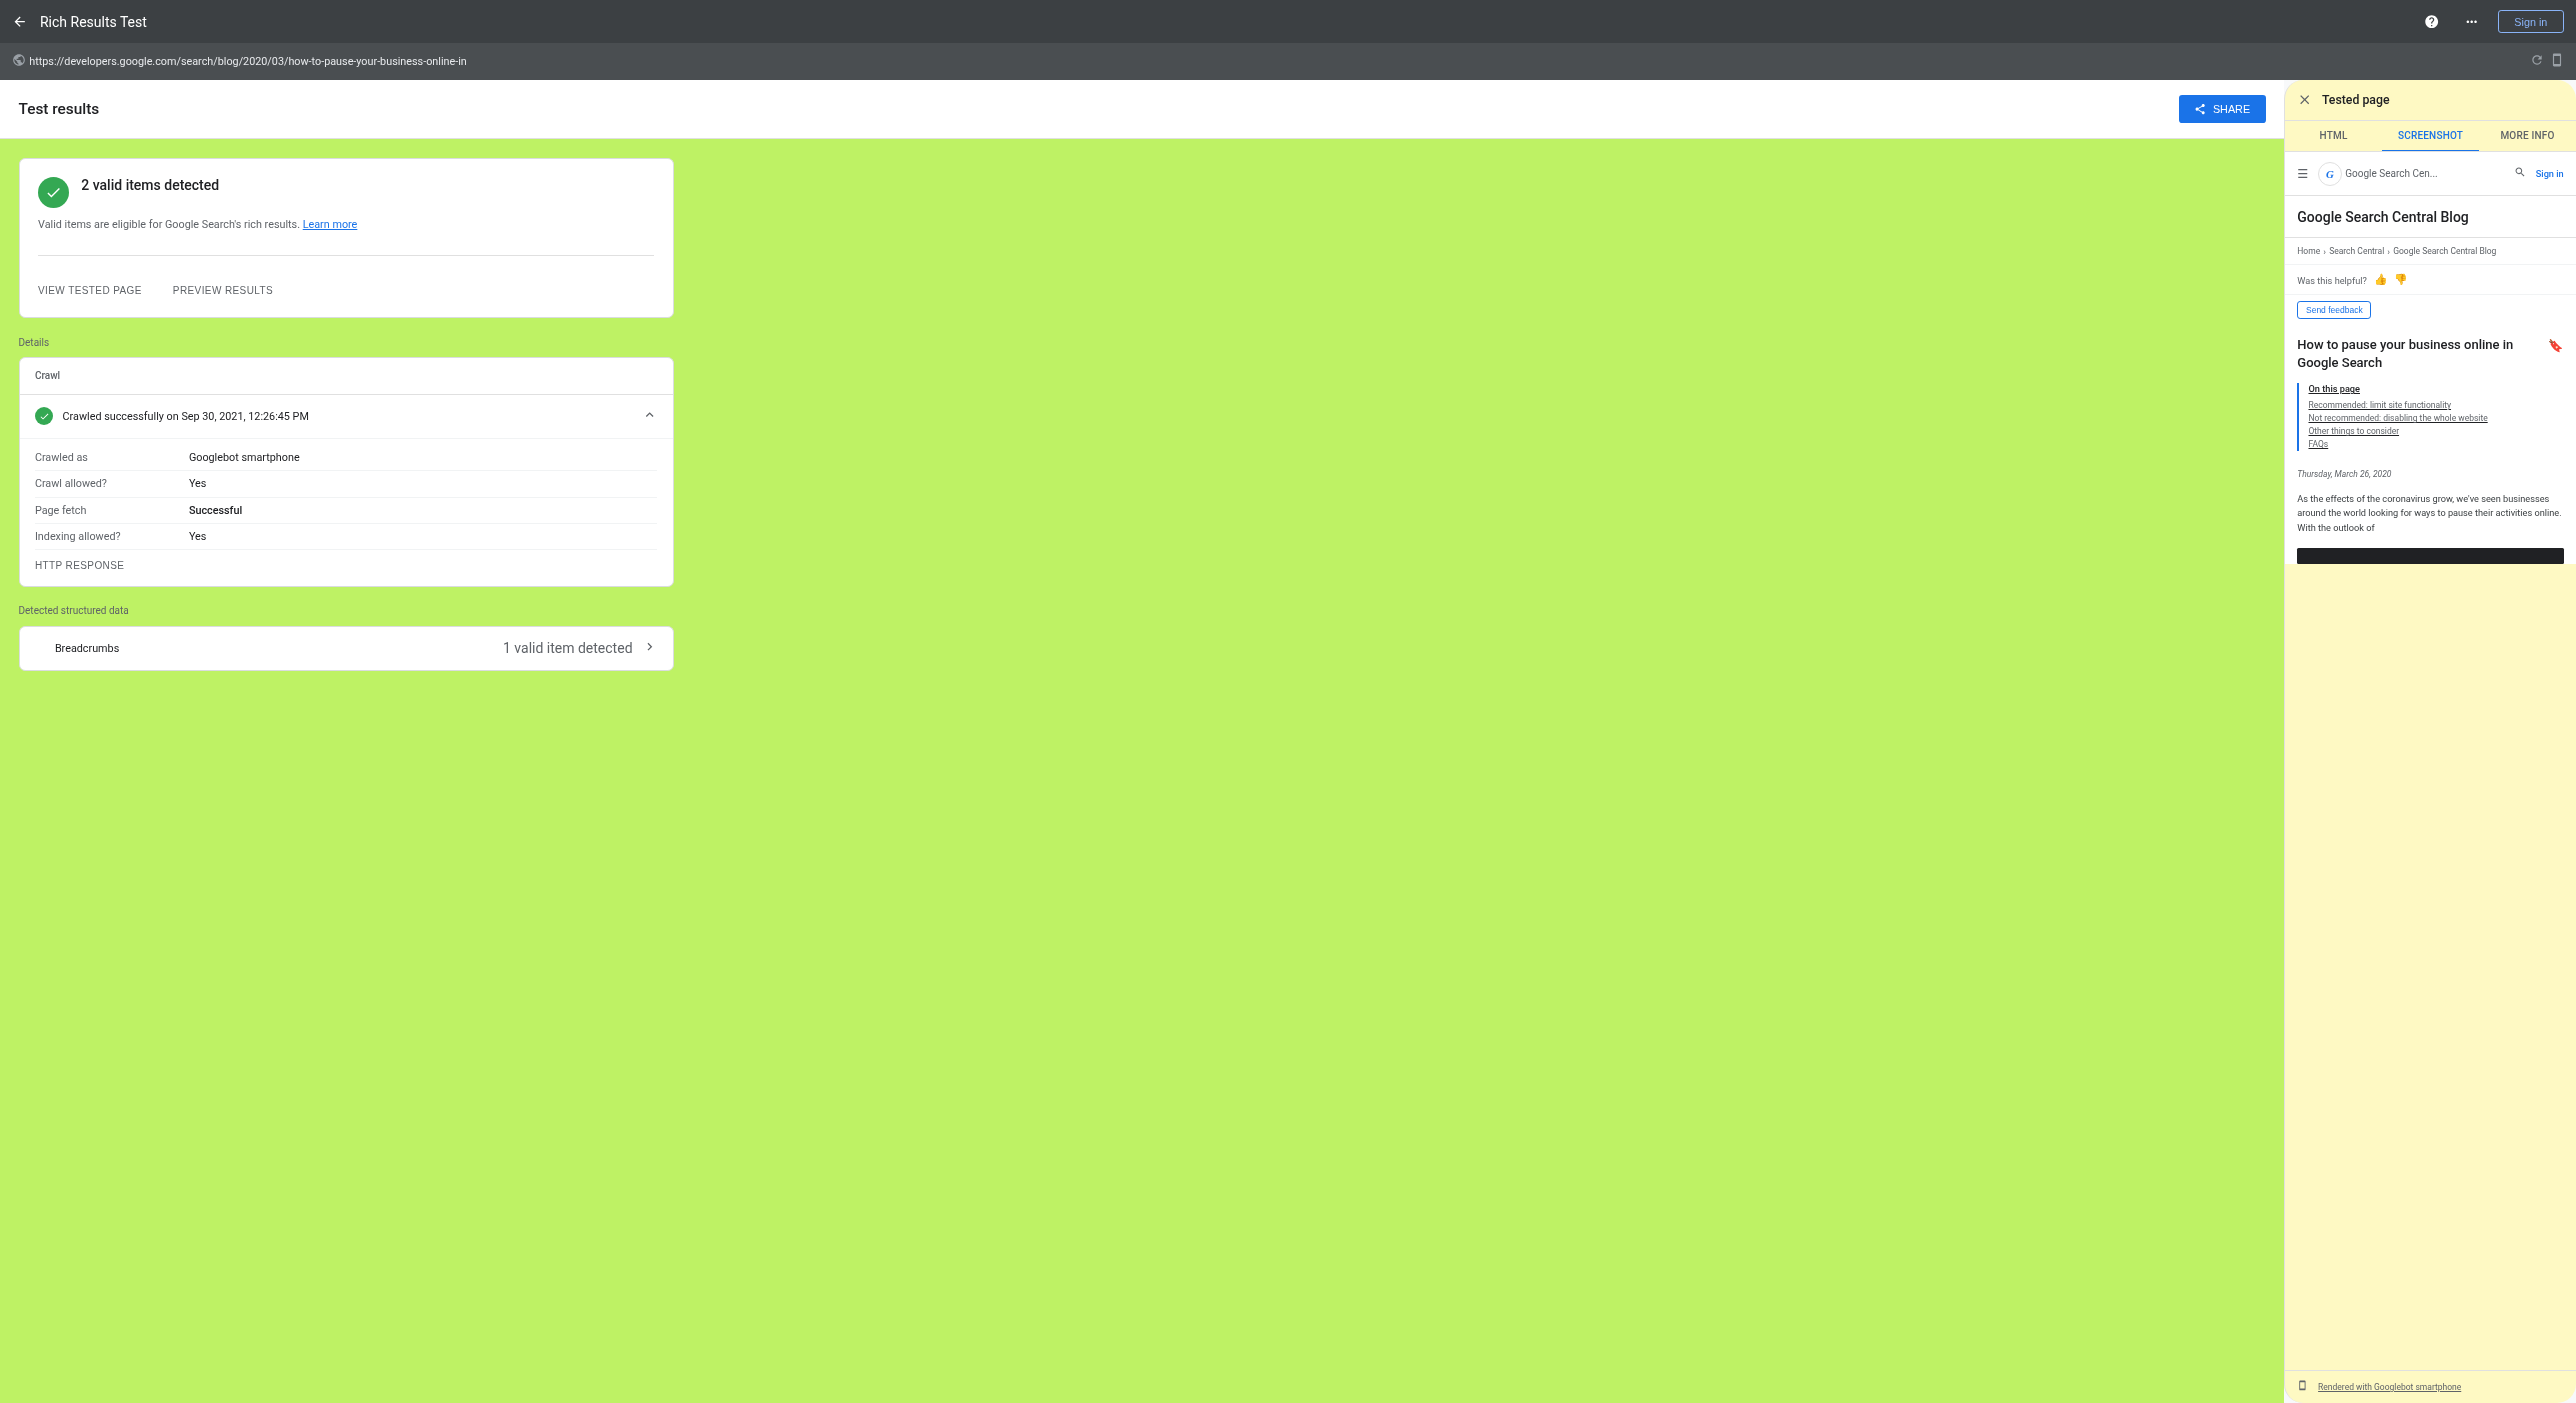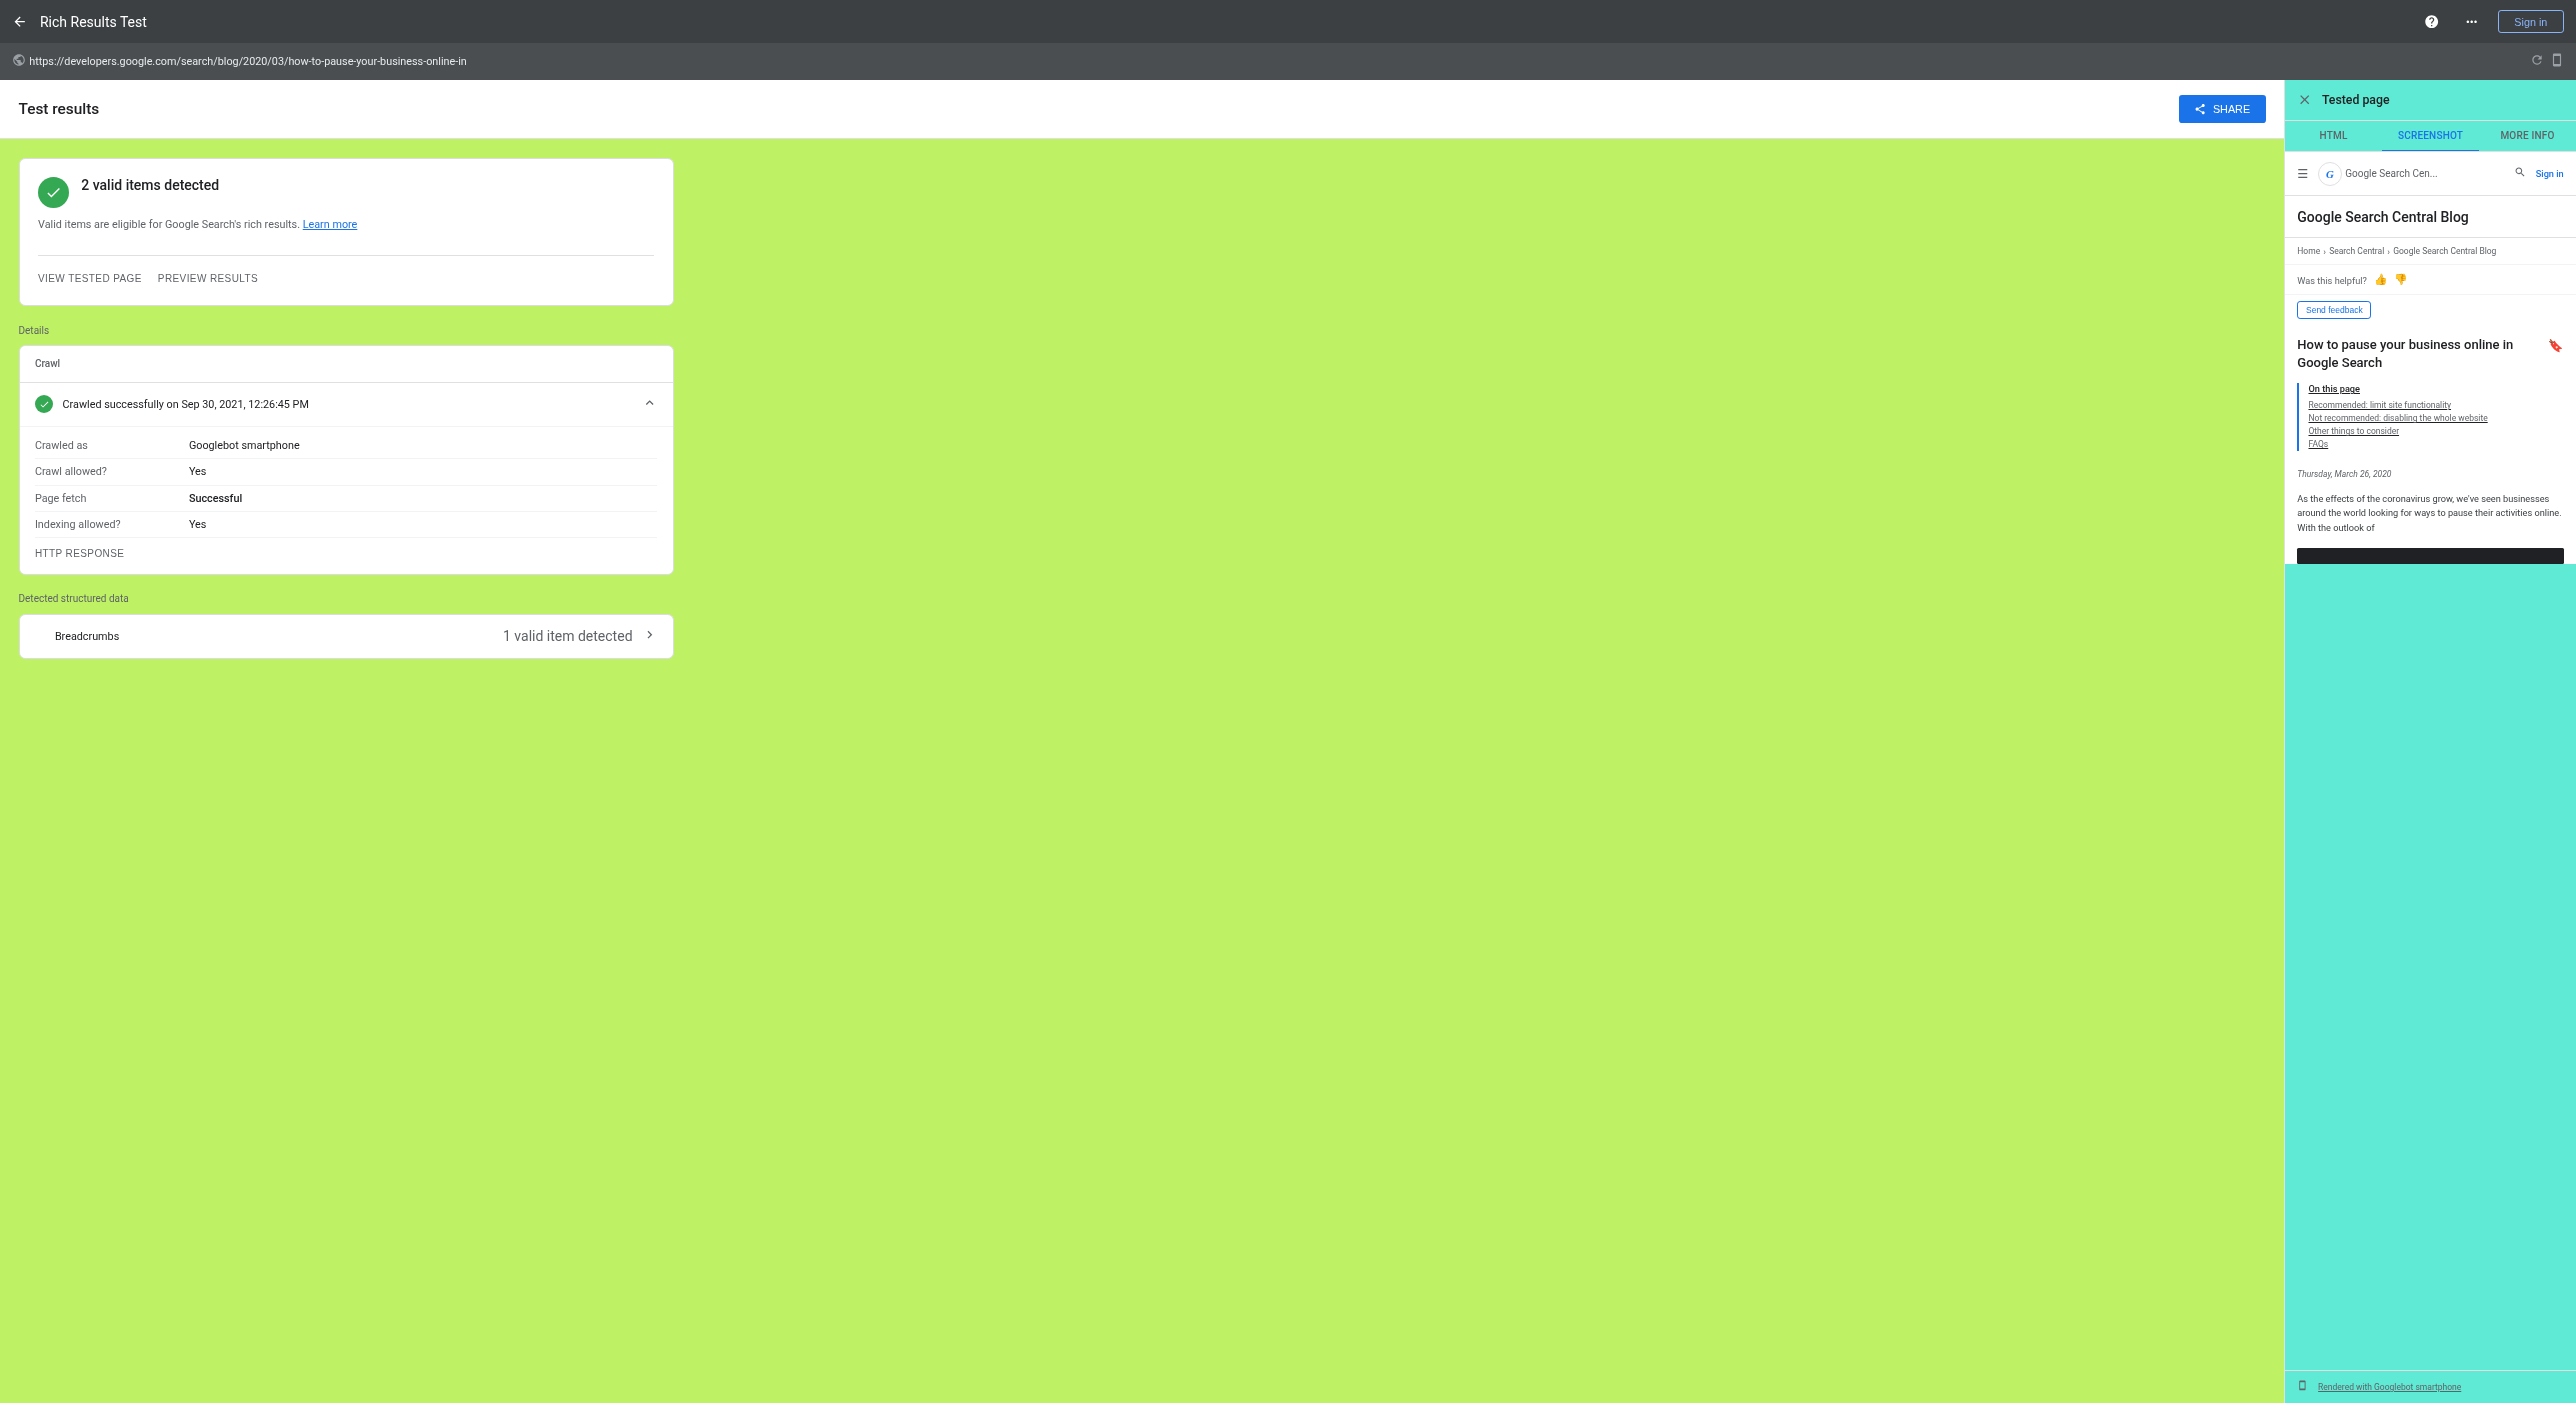--- a/index.html
+++ b/index.html
@@ -162,23 +162,23 @@
       color: #5f6368;
       font-size: 10.8px;
       margin-bottom: 15.4px;
     }
     .valid-subtitle a {
       color: #1a73e8;
       text-decoration: underline;
     }
     .card-actions {
       display: flex;
-      gap: 16px;
+      gap: 31px;
       border-top: 0.8px solid #e0e0e0;
-      padding-top: 14px;
+      padding-top: 26px;
       margin-top: 24px;
     }
     .card-action-btn {
       background: none;
       border: none;
       color: #5f6368;
       font-size: 10px;
       font-weight: 500;
       cursor: pointer;
       letter-spacing: 0.4px;
@@ -288,25 +288,26 @@
     }
     .chevron-icon {
       color: #5f6368;
       font-size: 14px;
       cursor: pointer;
     }
 
     
     .right-panel {
       width: 292px;
-      background: #5eead4;
+      background: #fef9c3;
       border-left: 0.8px solid #e0e0e0;
       display: flex;
       flex-direction: column;
       overflow: hidden;
+      border-radius: 19px;
     }
     .right-panel-header {
       display: flex;
       align-items: center;
       padding: 12.3px;
       border-bottom: 0.8px solid #e0e0e0;
       gap: 9.2px;
     }
     .close-btn {
       background: none;

